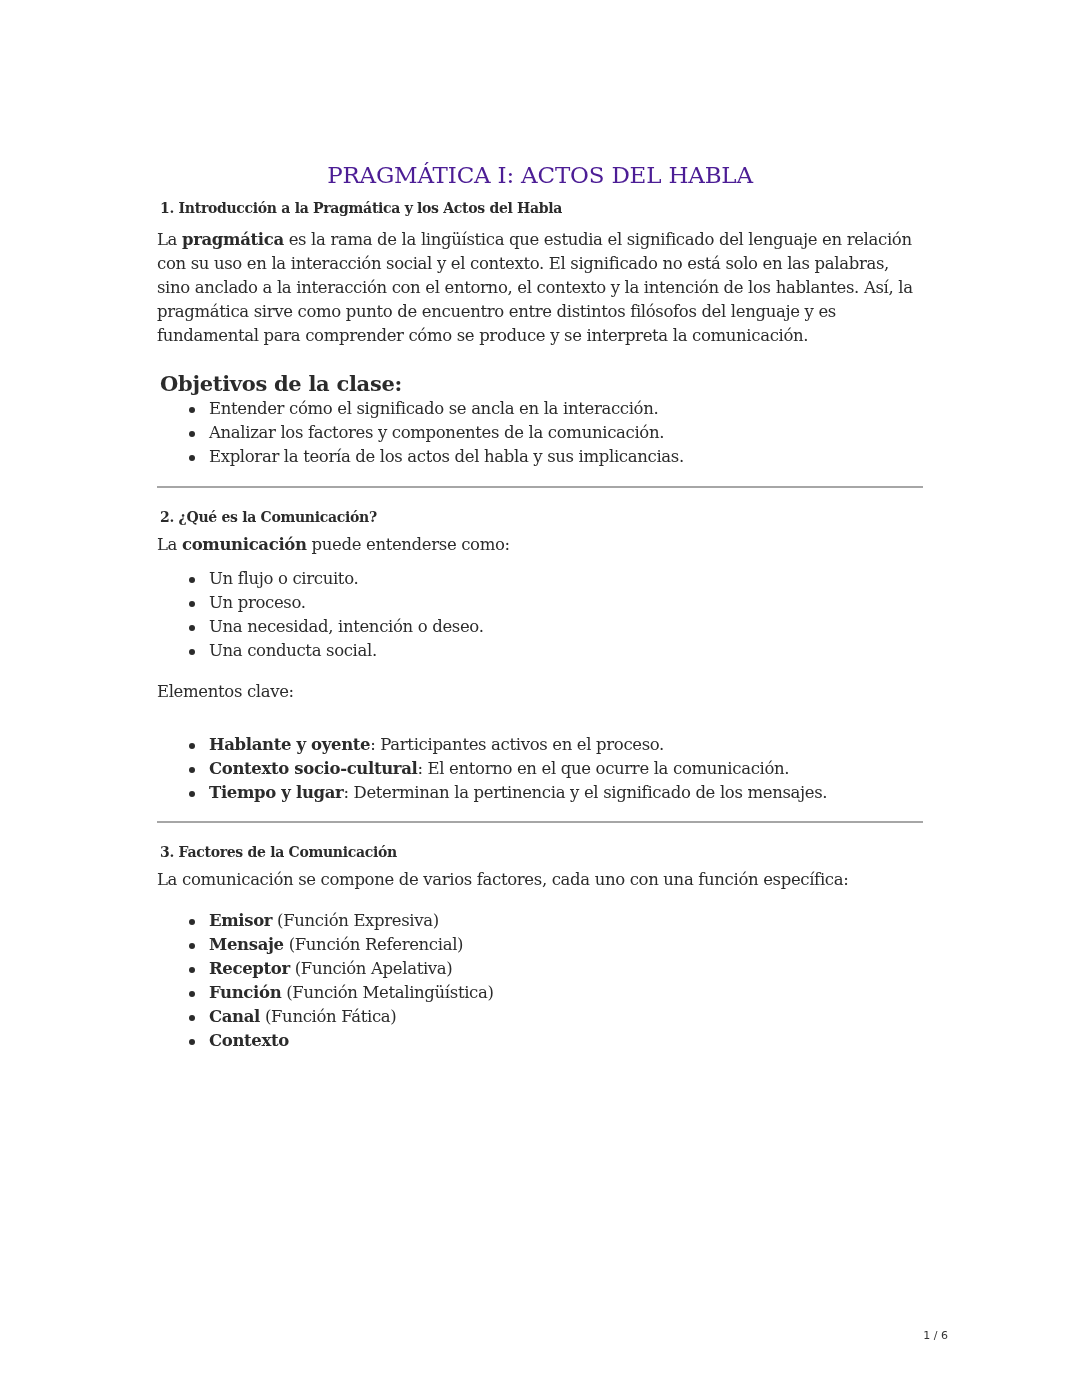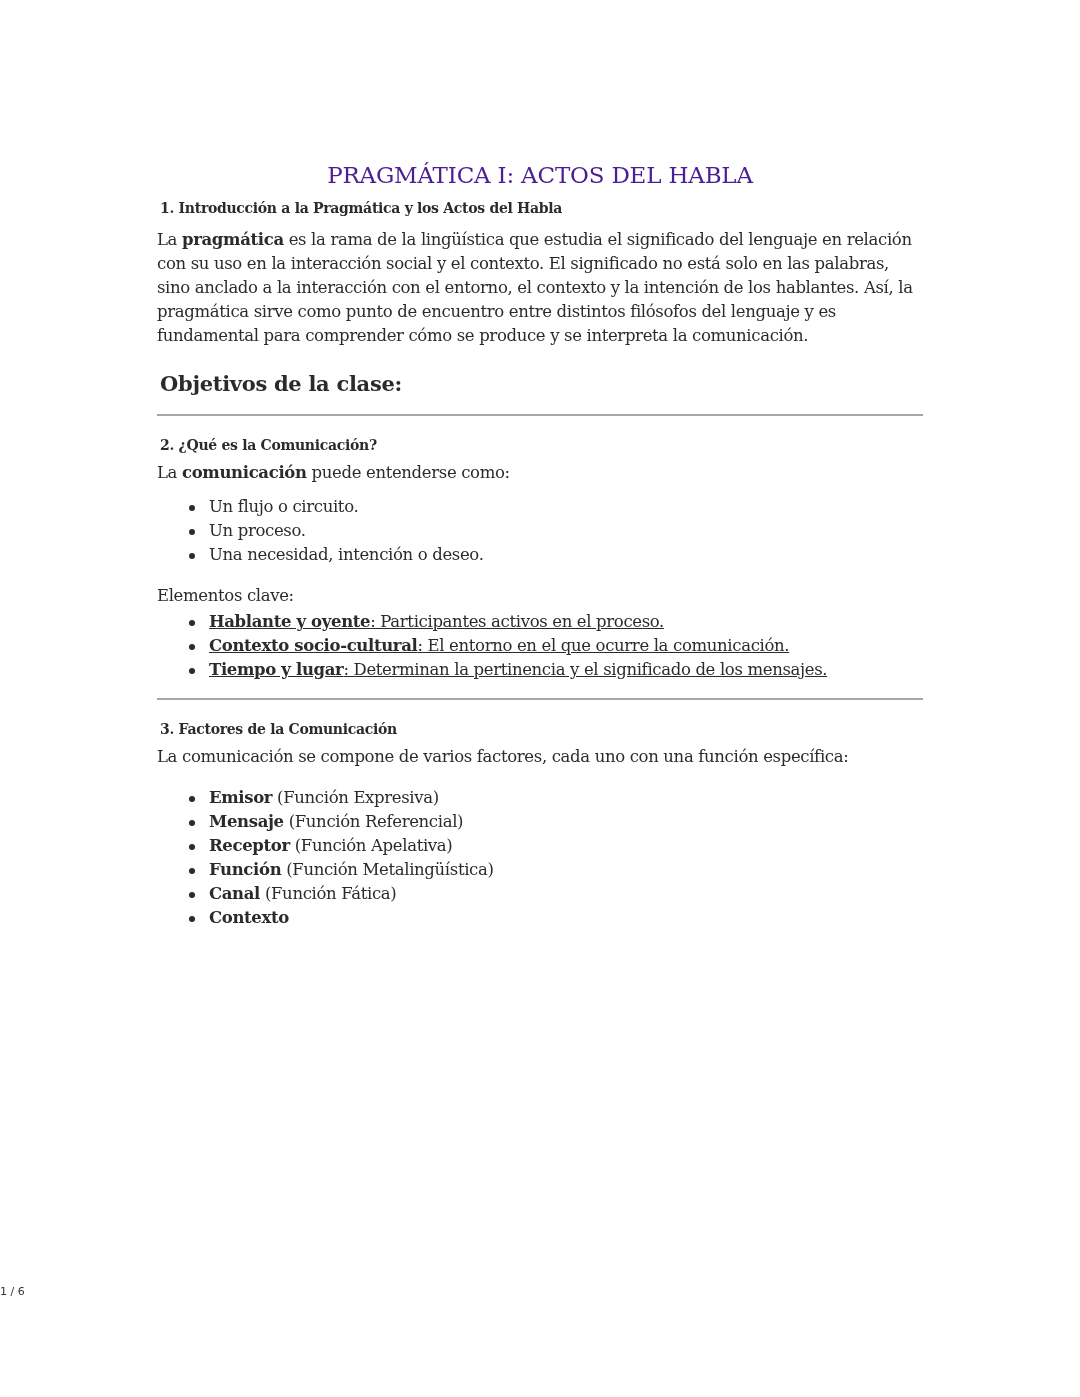--- a/index.html
+++ b/index.html
@@ -76,60 +76,66 @@
     hr {
       border: none;
       border-top: 2px solid #a6a6a6;
       margin: 0;
       width: 766px;
     }
     .page-number {
       position: absolute;
       left: 0;
       width: 948px;
-      top: 1285px;
-      text-align: left;
+      top: 1329px;
+      text-align: right;
       font-family: "DejaVu Sans", "Liberation Sans", sans-serif;
       font-size: 11px;
       color: #333333;
     }
   </style>
 </head>
 <body>
 
 <div class="page">
 
   <h1 class="doc-title">PRAGMÁTICA I: ACTOS DEL HABLA</h1>
 
   <section style="margin-top:1px;">
     <h2>1. Introducción a la Pragmática y los Actos del Habla</h2>
     <p style="margin-top:4px;">
       <span>La </span><b>pragmática</b><span> es la rama de la lingüística que estudia el significado del lenguaje en relación con su uso en la interacción social y el contexto. El significado no está solo en las palabras, sino anclado a la interacción con el entorno, el contexto y la intención de los hablantes. Así, la pragmática sirve como punto de encuentro entre distintos filósofos del lenguaje y es fundamental para comprender cómo se produce y se interpreta la comunicación.</span>
     </p>
 
     <div class="sub-heading" style="margin-top:23px;">Objetivos de la clase:</div>
+    <ul>
+      <li>Entender cómo el significado se ancla en la interacción.</li>
+      <li>Analizar los factores y componentes de la comunicación.</li>
+      <li>Explorar la teoría de los actos del habla y sus implicancias.</li>
+    </ul>
   </section>
 
   <hr style="margin-top:17px;">
 
   <section style="margin-top:14px;">
     <h2>2. ¿Qué es la Comunicación?</h2>
     <p>
       <span>La </span><b>comunicación</b><span> puede entenderse como:</span>
     </p>
 
     <ul style="margin-top:10px;">
       <li>Un flujo o circuito.</li>
       <li>Un proceso.</li>
       <li>Una necesidad, intención o deseo.</li>
+      <li>Una conducta social.</li>
     </ul>
 
     <p style="margin-top:17px;">Elementos clave:</p>
 
-    <ul style="margin-top:2px;text-decoration:underline;">
+    <ul style="margin-top:29px;">
       <li><b>Hablante y oyente</b><span>: Participantes activos en el proceso.</span></li>
       <li><b>Contexto socio-cultural</b><span>: El entorno en el que ocurre la comunicación.</span></li>
       <li><b>Tiempo y lugar</b><span>: Determinan la pertinencia y el significado de los mensajes.</span></li>
     </ul>
   </section>
 
   <hr style="margin-top:16px;">
 
   <section style="margin-top:14px;">
     <h2>3. Factores de la Comunicación</h2>

